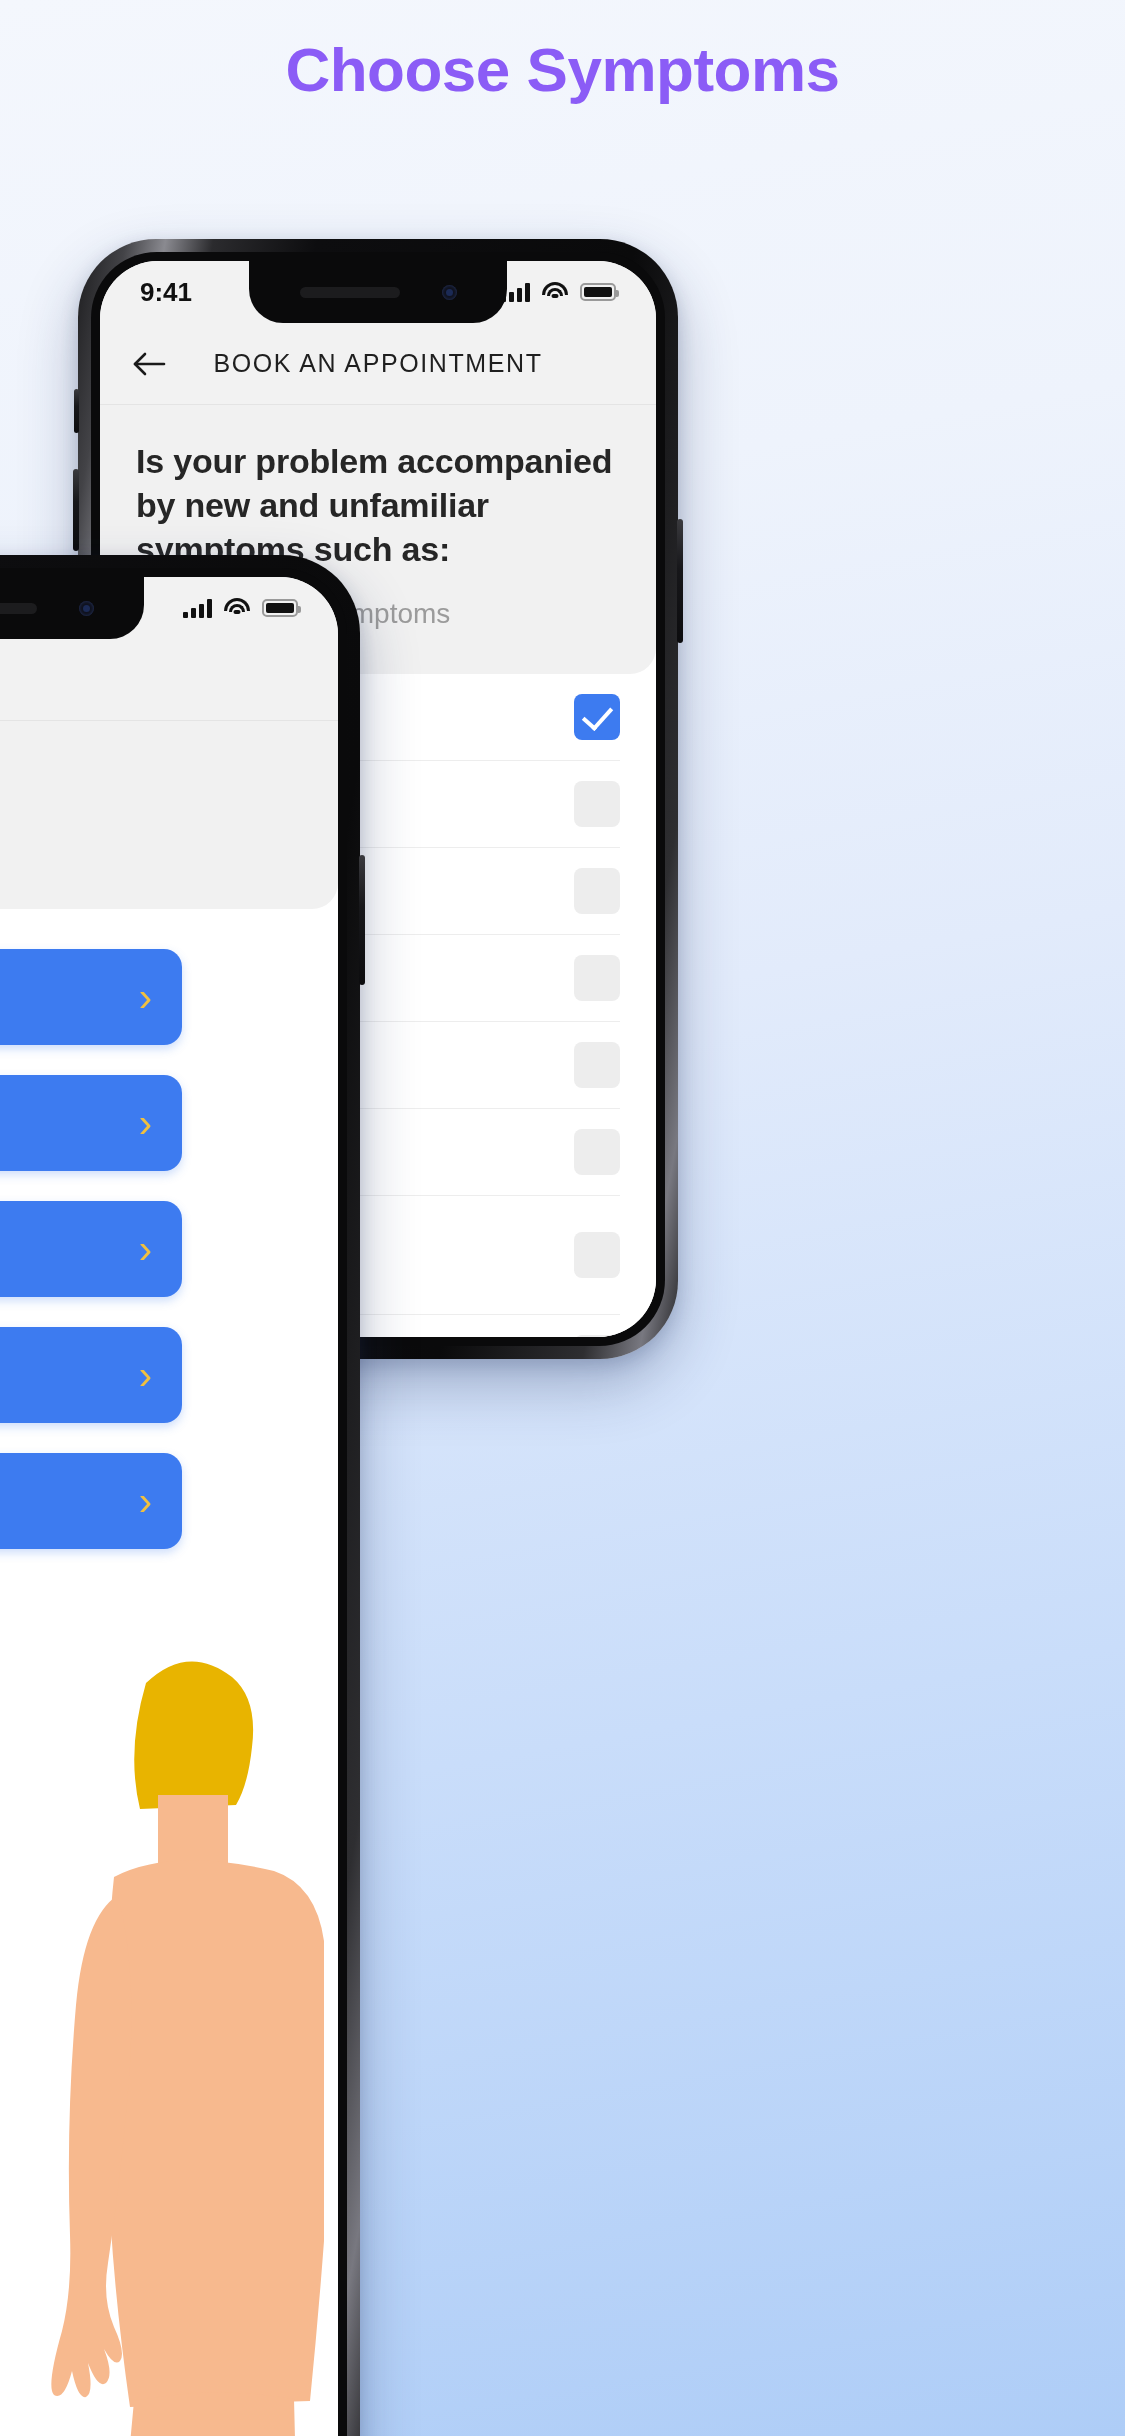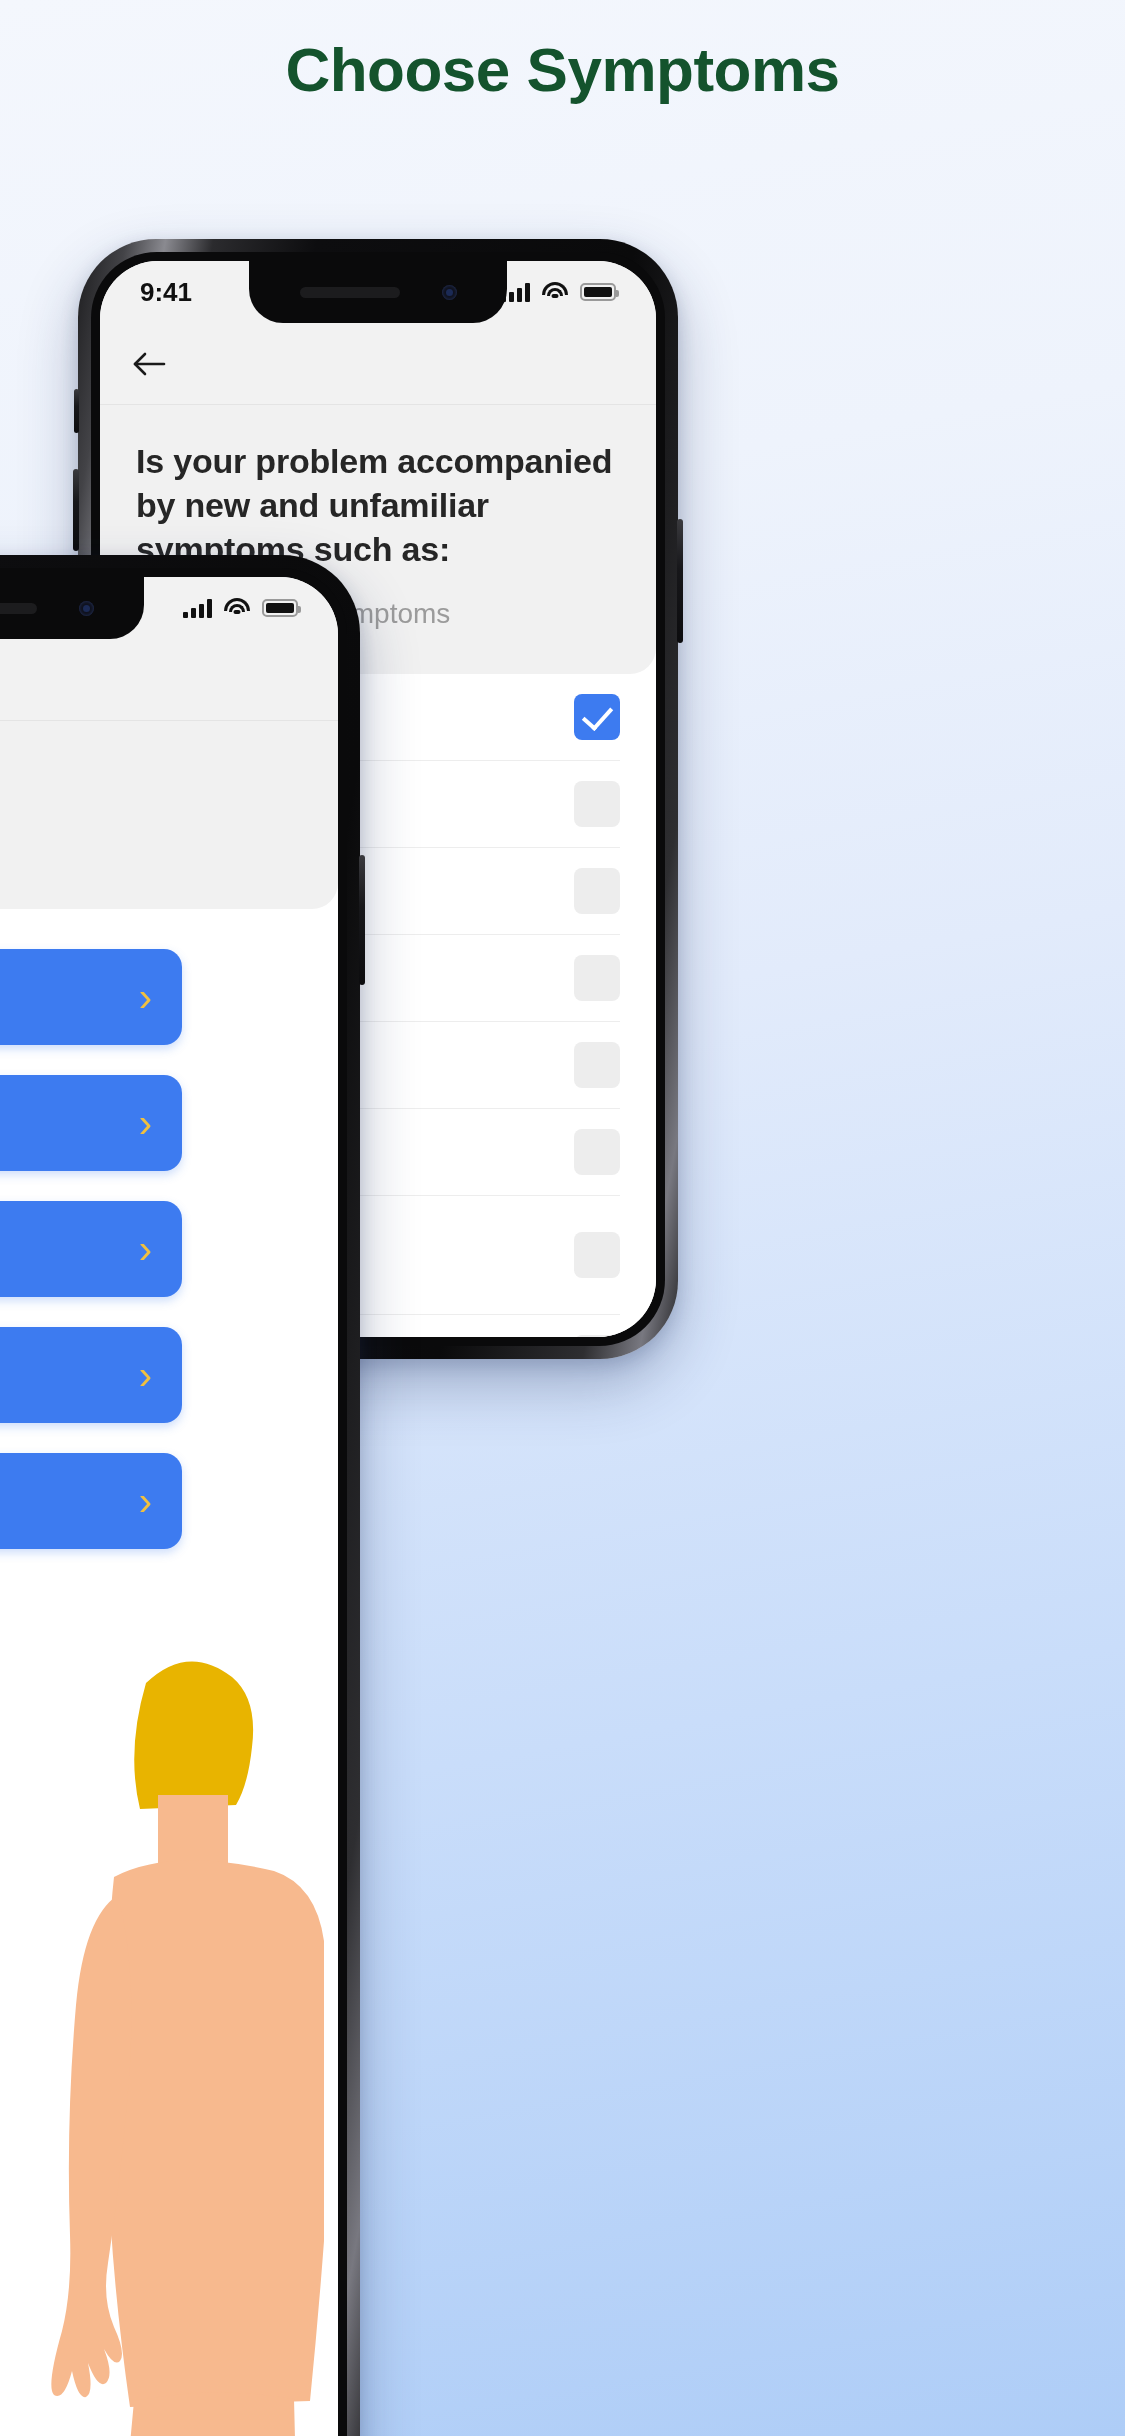--- a/index.html
+++ b/index.html
@@ -14,21 +14,21 @@
   }
 
   
   .headline {
     position: absolute;
     top: 34px; left: 0; right: 0;
     text-align: center;
     font-size: 62px;
     font-weight: 700;
     letter-spacing: -0.5px;
-    color: #14532d;
+    color: #8b5cf6;
     font-family: "Liberation Sans", sans-serif;
   }
 
   
   .phone {
     position: absolute;
     border-radius: 78px;
     background: linear-gradient(100deg,#1b1b1d 0%, #434347 6%, #8a8a90 11%, #2b2b2e 17%, #0d0d0f 30%, #0a0a0b 70%, #2e2e31 88%, #787880 95%, #232326 100%);
     padding: 13px;
     box-shadow: 0 26px 58px rgba(30,48,92,0.30), 0 6px 18px rgba(30,48,92,0.18);
@@ -312,20 +312,21 @@
 
       <div style="height:62px"></div>
 
       <div class="navbar">
         <span class="back-arrow">
           <svg viewBox="0 0 34 26" fill="none" stroke="#1a1a1a" stroke-width="2.6" stroke-linecap="round" stroke-linejoin="round">
             <line x1="32" y1="13" x2="3" y2="13"></line>
               <polyline points="13,3 3,13 13,23"></polyline>
           </svg>
         </span>
+        <div class="nav-title">BOOK AN APPOINTMENT</div>
       </div>
 
       <div class="qcard">
         <h2>Is your problem accompanied by new and unfamiliar symptoms such as:</h2>
         <div class="sub">Select major 5 symptoms</div>
       </div>
 
       <div class="symptoms">
         <div class="symptom-row">
           <div class="symptom-label">Headache</div>

